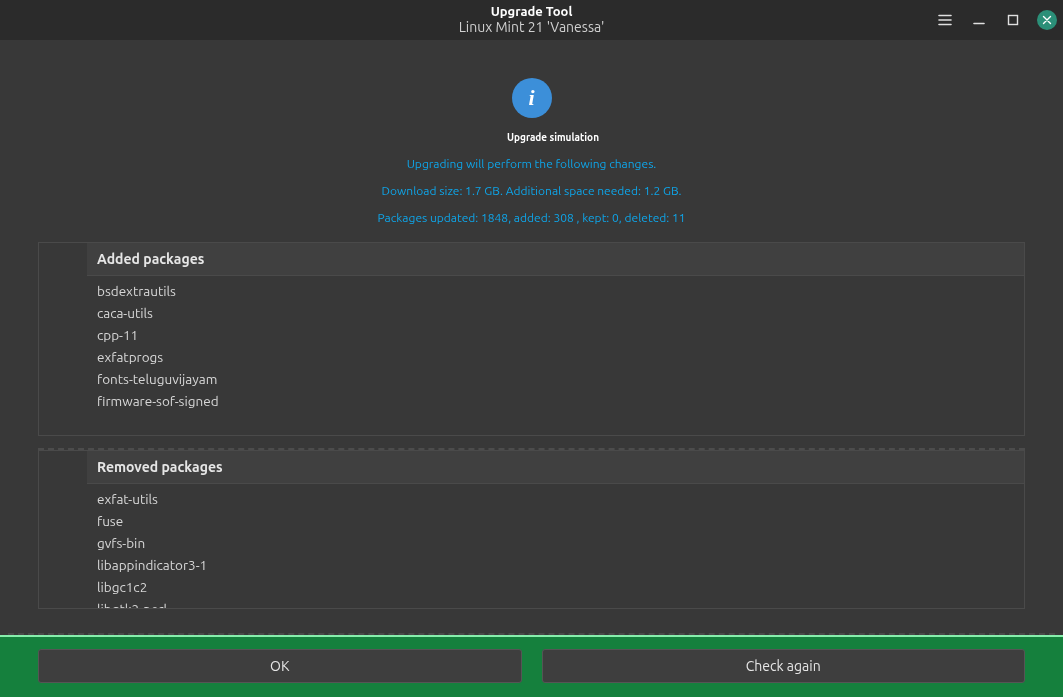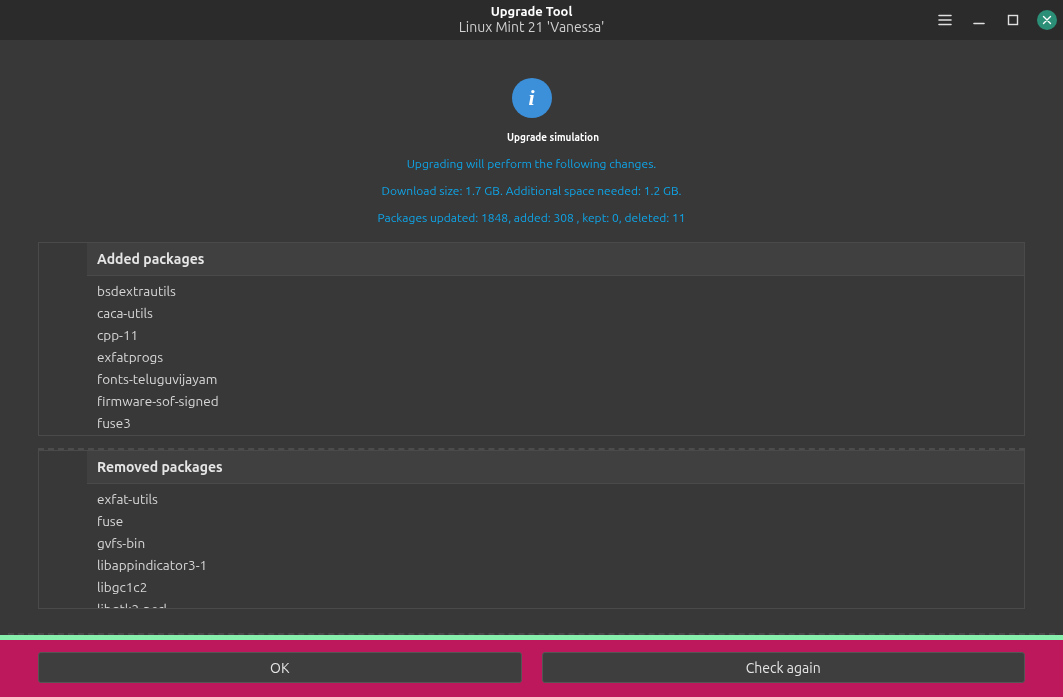--- a/index.html
+++ b/index.html
@@ -131,26 +131,26 @@
     .page-fade {
       height: 2px;
       border-top: 2px dashed #5a5a5a;
       margin: 0 8px;
       opacity: 0.5;
     }
 
     
     .footer {
       height: 62px;
-      border-top: 5px solid #86efac;
+      border-top: 2px solid #86efac;
       display: flex;
       gap: 20px;
       padding: 12px 38px 14px 38px;
       flex-shrink: 0;
-      background: #be185d;
+      background: #15803d;
     }
     .btn {
       flex: 1;
       background: #3e3e3e;
       border: 1px solid #555555;
       border-radius: 3px;
       color: #e6e6e6;
       font-size: 14px;
       display: flex; align-items: center; justify-content: center;
       cursor: pointer;
@@ -201,21 +201,20 @@
 
     <div class="section added">
       <div class="section-header">Added packages</div>
       <div class="section-body" id="added-body">
           <div class="pkg">bsdextrautils</div>
           <div class="pkg">caca-utils</div>
           <div class="pkg">cpp-11</div>
           <div class="pkg">exfatprogs</div>
           <div class="pkg">fonts-teluguvijayam</div>
           <div class="pkg">firmware-sof-signed</div>
-          <div class="pkg">fuse3</div>
         </div>
     </div>
     <div class="fade-divider"></div>
 
     <div class="section removed">
       <div class="section-header">Removed packages</div>
       <div class="section-body" id="removed-body">
           <div class="pkg">exfat-utils</div>
           <div class="pkg">fuse</div>
           <div class="pkg">gvfs-bin</div>

